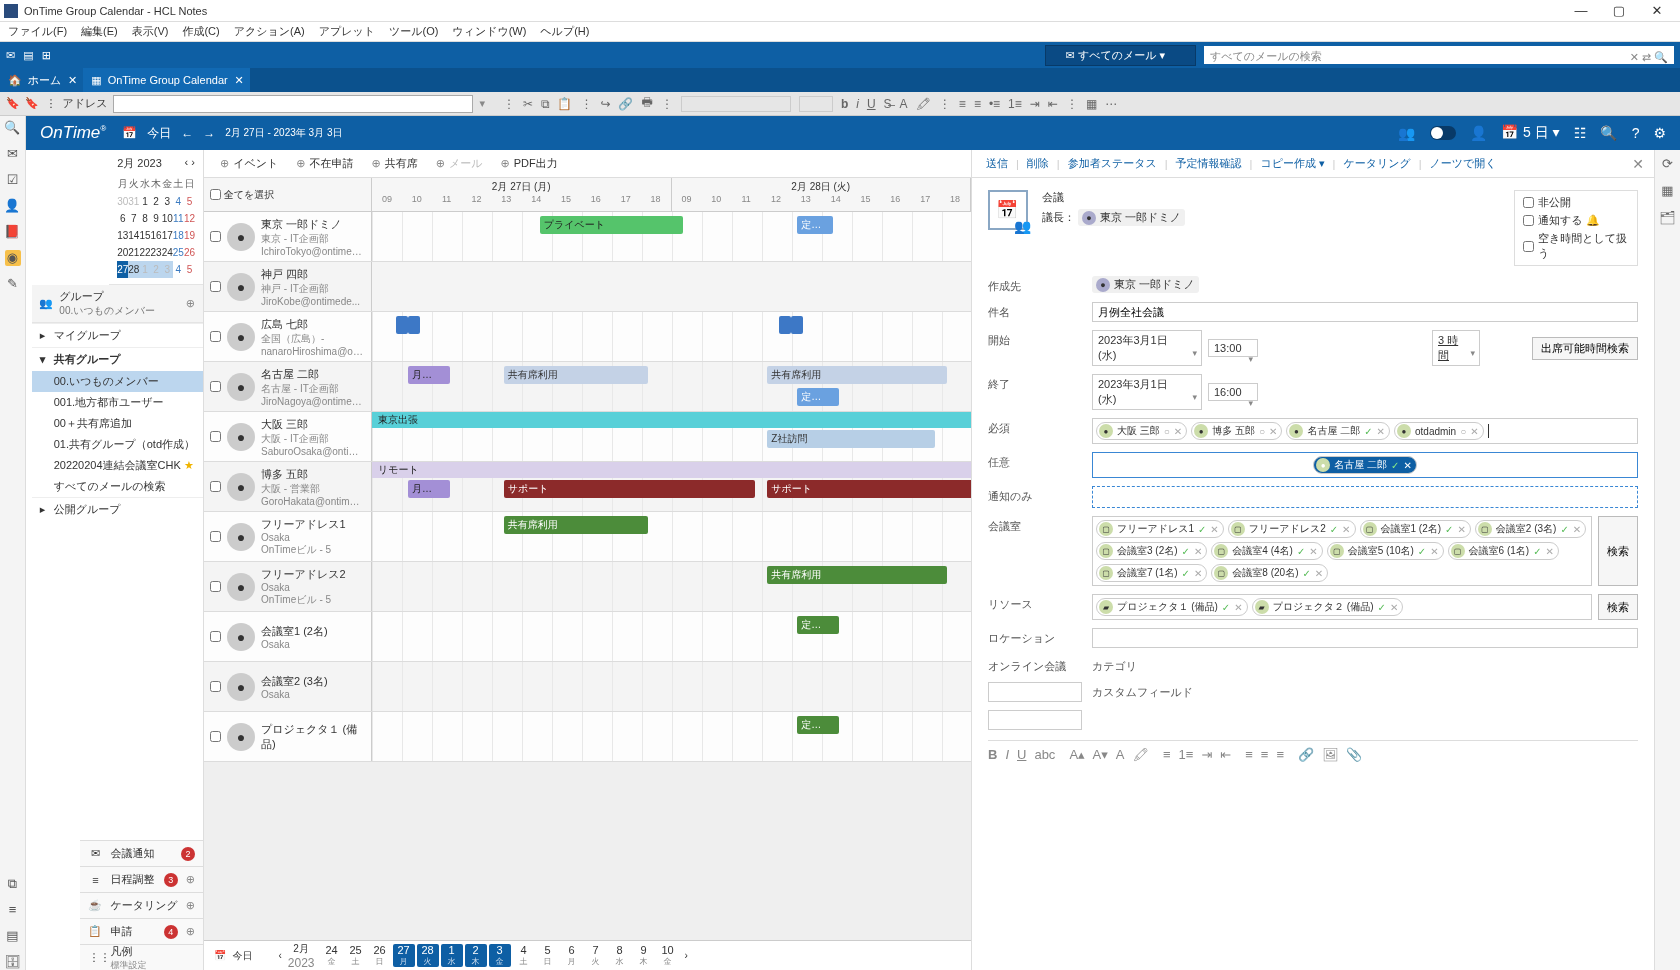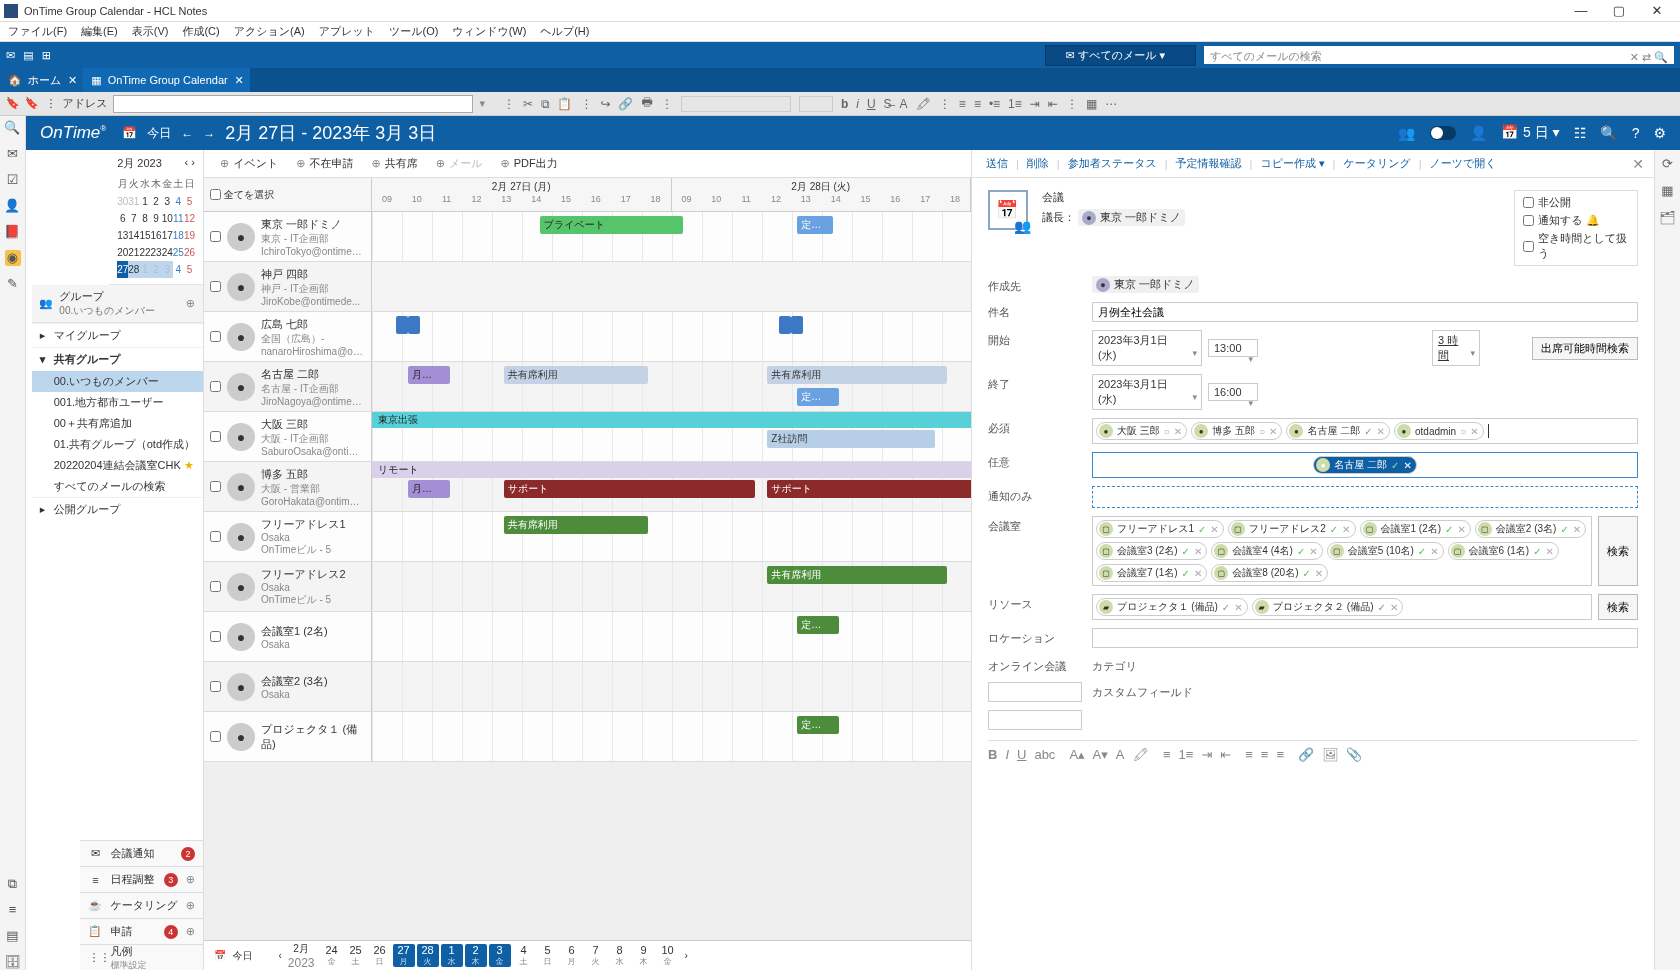--- a/index.html
+++ b/index.html
@@ -28,21 +28,21 @@
 
 .app { display: flex; height: calc(100vh - 116px); position: relative; }
 .thin-rail { width: 26px; background: #f4f4f4; border-right: 1px solid #ddd; display: flex; flex-direction: column; align-items: center; padding-top: 4px; gap: 10px; }
 .thin-rail .ic { width: 16px; height: 16px; font-size: 13px; text-align: center; color: #555; cursor: pointer; }
 .thin-rail .ic.active { background: #f7c04a; border-radius: 2px; }
 
 .ontime-header { height: 34px; background: #0e5fa4; color: #fff; display: flex; align-items: center; padding: 0 14px; gap: 16px; }
 .ontime-header .logo { font-size: 17px; font-style: italic; font-weight: 300; }
 .ontime-header .logo sup { font-size: 8px; }
 .ontime-header .nav { display: flex; align-items: center; gap: 10px; font-size: 12px; }
-.ontime-header .range { font-size: 18px; text-align: center; }
+.ontime-header .range { font-size: 10px; text-align: center; }
 .ontime-header .right { margin-left: auto; display: flex; align-items: center; gap: 14px; font-size: 14px; }
 .toggle { width: 26px; height: 14px; background: #083a68; border-radius: 7px; position: relative; }
 .toggle::after { content: ""; position: absolute; width: 12px; height: 12px; background: #fff; border-radius: 50%; top: 1px; left: 1px; }
 
 .main-row { display: flex; height: calc(100% - 34px); }
 .left-col { width: 178px; background: #fff; border-right: 1px solid #ddd; display: flex; flex-direction: column; align-items: flex-end; }
 .mini-cal { padding: 6px 8px; border-bottom: 1px solid #e4e4e4; }
 .mini-cal .hdr { display: flex; justify-content: space-between; font-size: 11px; margin-bottom: 4px; }
 .mini-cal .dow, .mini-cal .days { display: grid; grid-template-columns: repeat(7, 1fr); gap: 0; font-size: 10px; text-align: center; }
 .mini-cal .dow span { color: #666; padding: 2px 0; }

